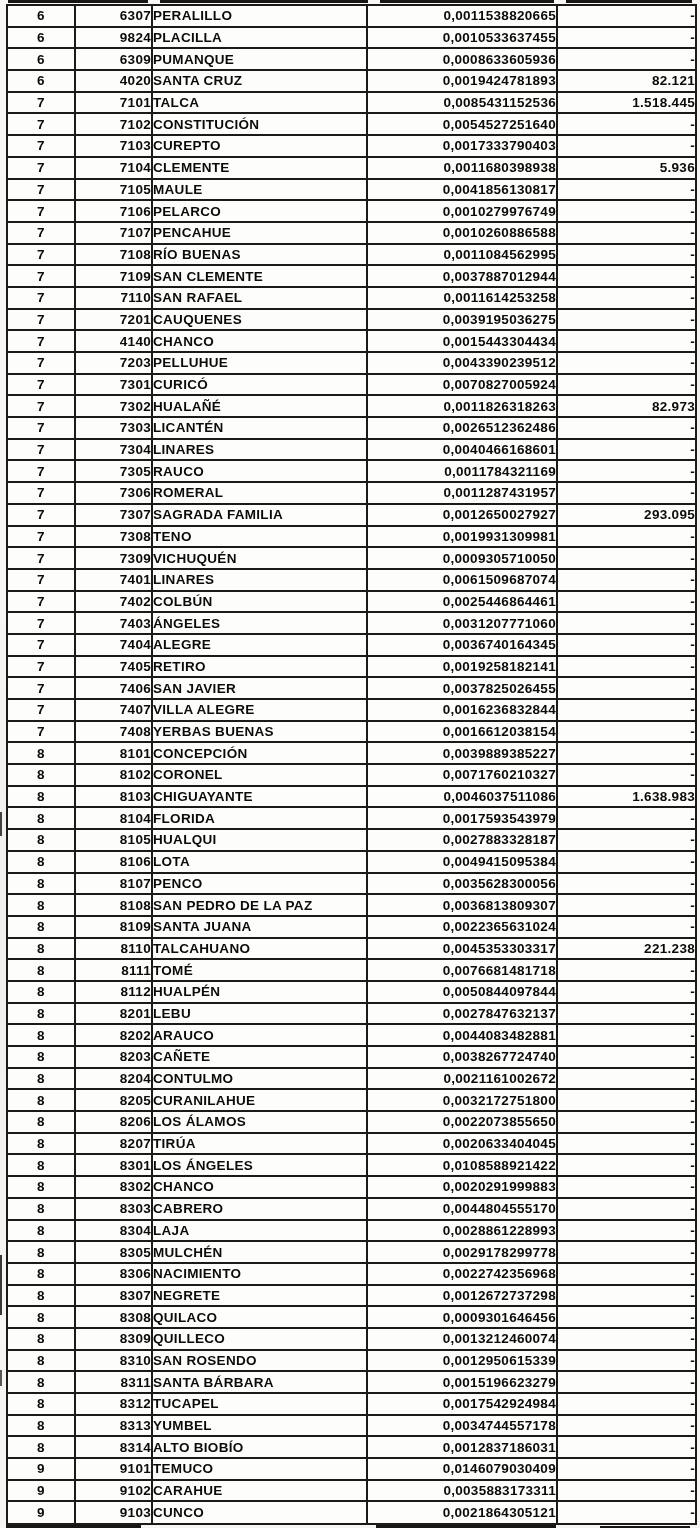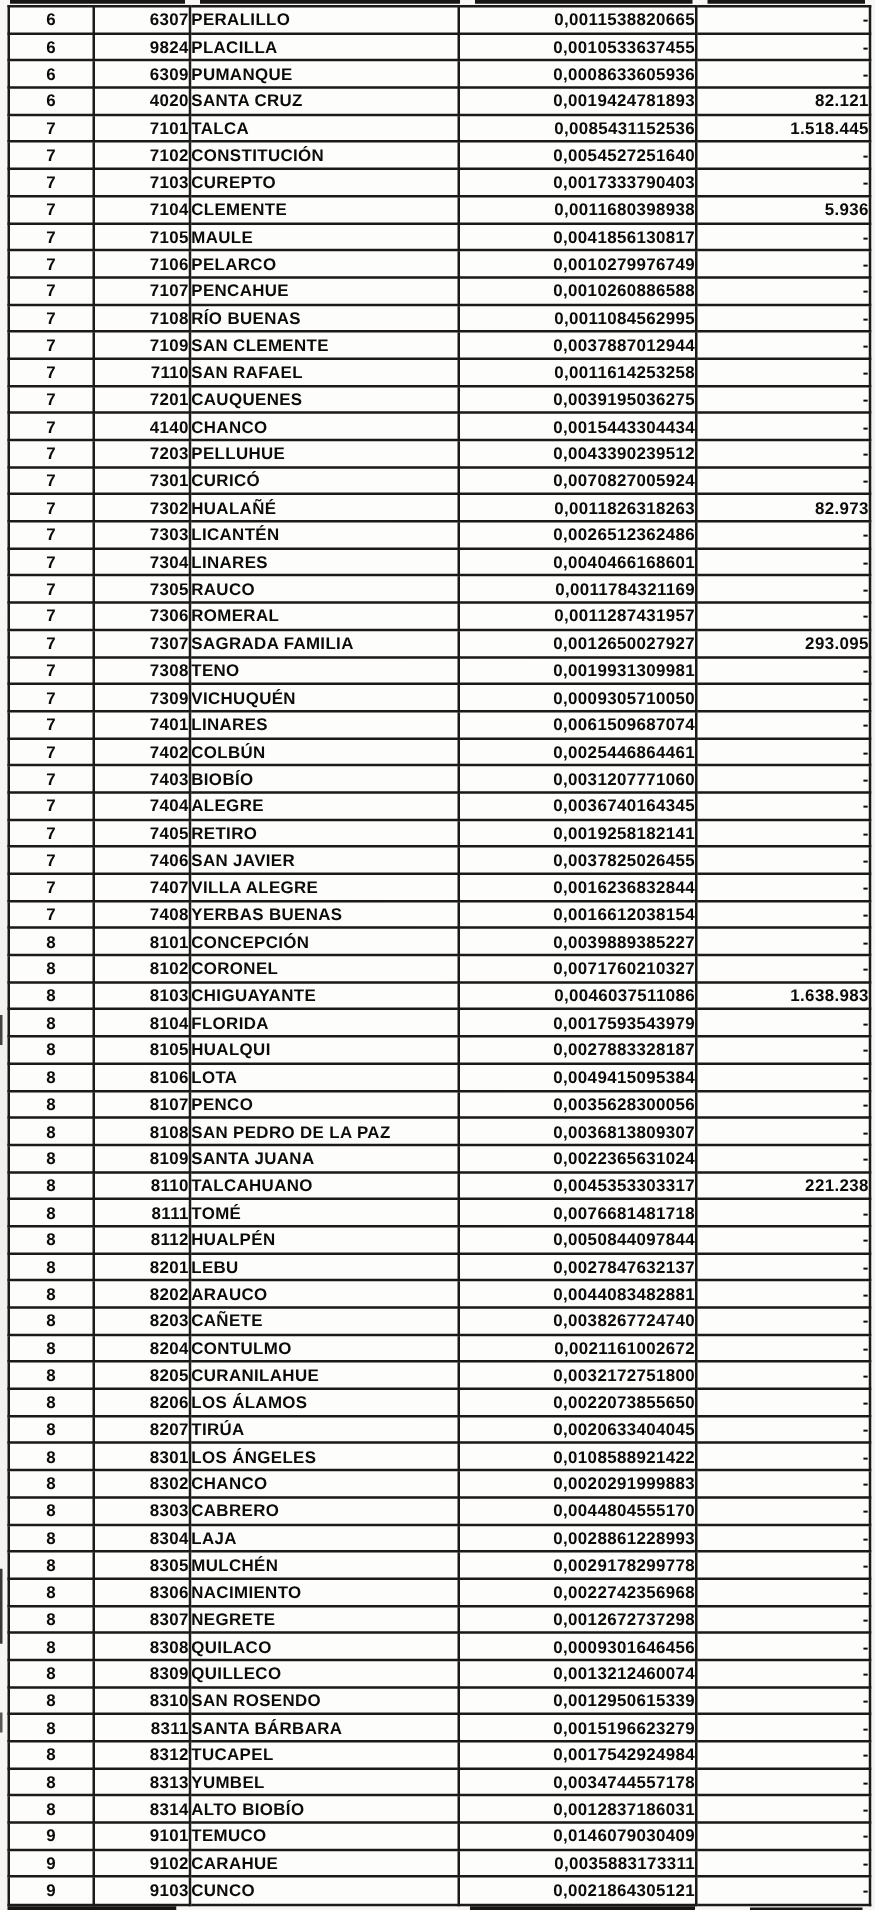--- a/index.html
+++ b/index.html
@@ -270,21 +270,21 @@
         <tr>
           <td>7</td>
           <td>7402</td>
           <td>COLBÚN</td>
           <td>0,0025446864461</td>
           <td>-</td>
         </tr>
         <tr>
           <td>7</td>
           <td>7403</td>
-          <td>BIOBÍO</td>
+          <td>ÁNGELES</td>
           <td>0,0031207771060</td>
           <td>-</td>
         </tr>
         <tr>
           <td>7</td>
           <td>7404</td>
           <td>ALEGRE</td>
           <td>0,0036740164345</td>
           <td>-</td>
         </tr>

